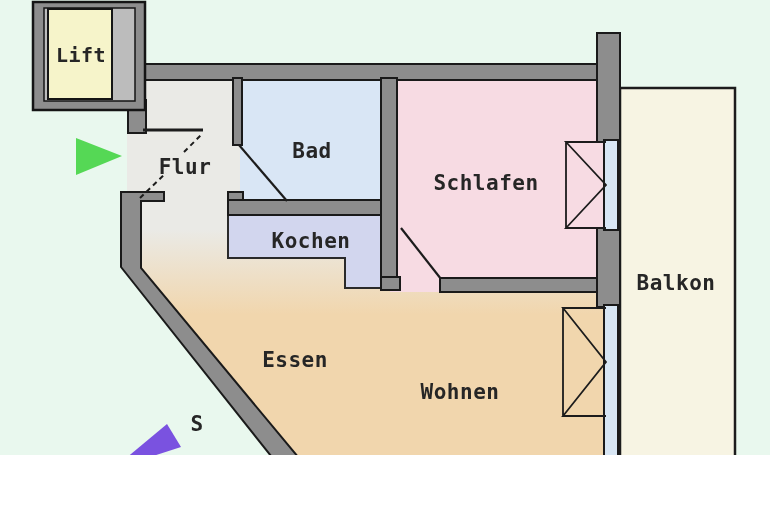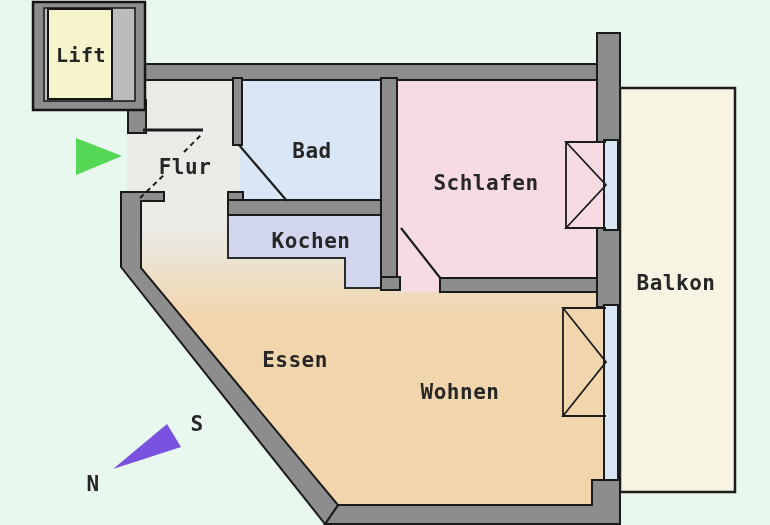--- a/index.html
+++ b/index.html
@@ -1,17 +1,17 @@
 <!DOCTYPE html>
 <html><head>
 <meta charset="utf-8">
 <style>
   html,body { margin:0; padding:0; }
   body { font-family:"DejaVu Sans", "Liberation Sans", sans-serif; }
-  #stage { position:relative; width:770px; height:525px; overflow:hidden; }
+  #stage { position:relative; width:770px; height:455px; overflow:hidden; }
   svg { display:block; }
   .wallpart { stroke:#1a1a1a; stroke-width:2; }
   .thinline { stroke:#1c1c1c; stroke-width:2.2; fill:none; }
   .winline  { stroke:#1c1c1c; stroke-width:1.8; fill:none; }
   .lbl { fill:#262626; font-family:"DejaVu Sans Mono","Liberation Mono",monospace;
          font-weight:600; font-size:21px; letter-spacing:0.5px; }
   .lbl-small { font-size:20px; }
   .lbl-compass { font-weight:700; font-size:21px; }
 </style>
 </head>

